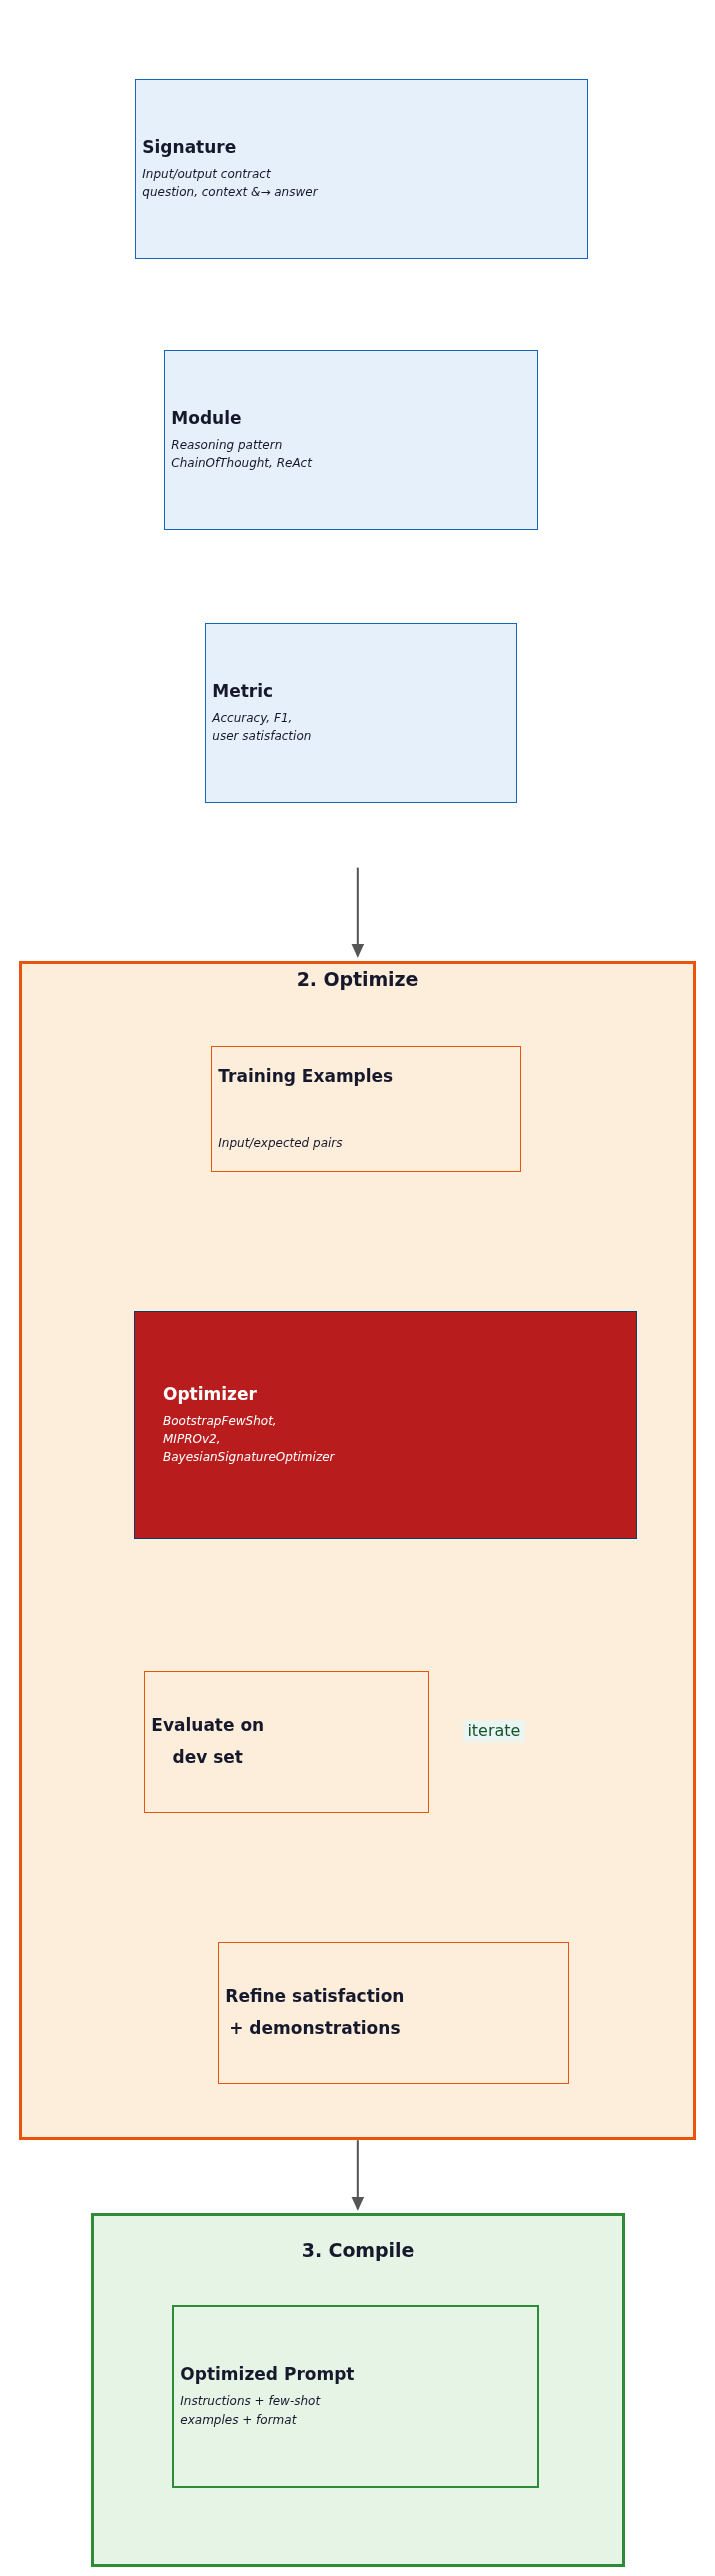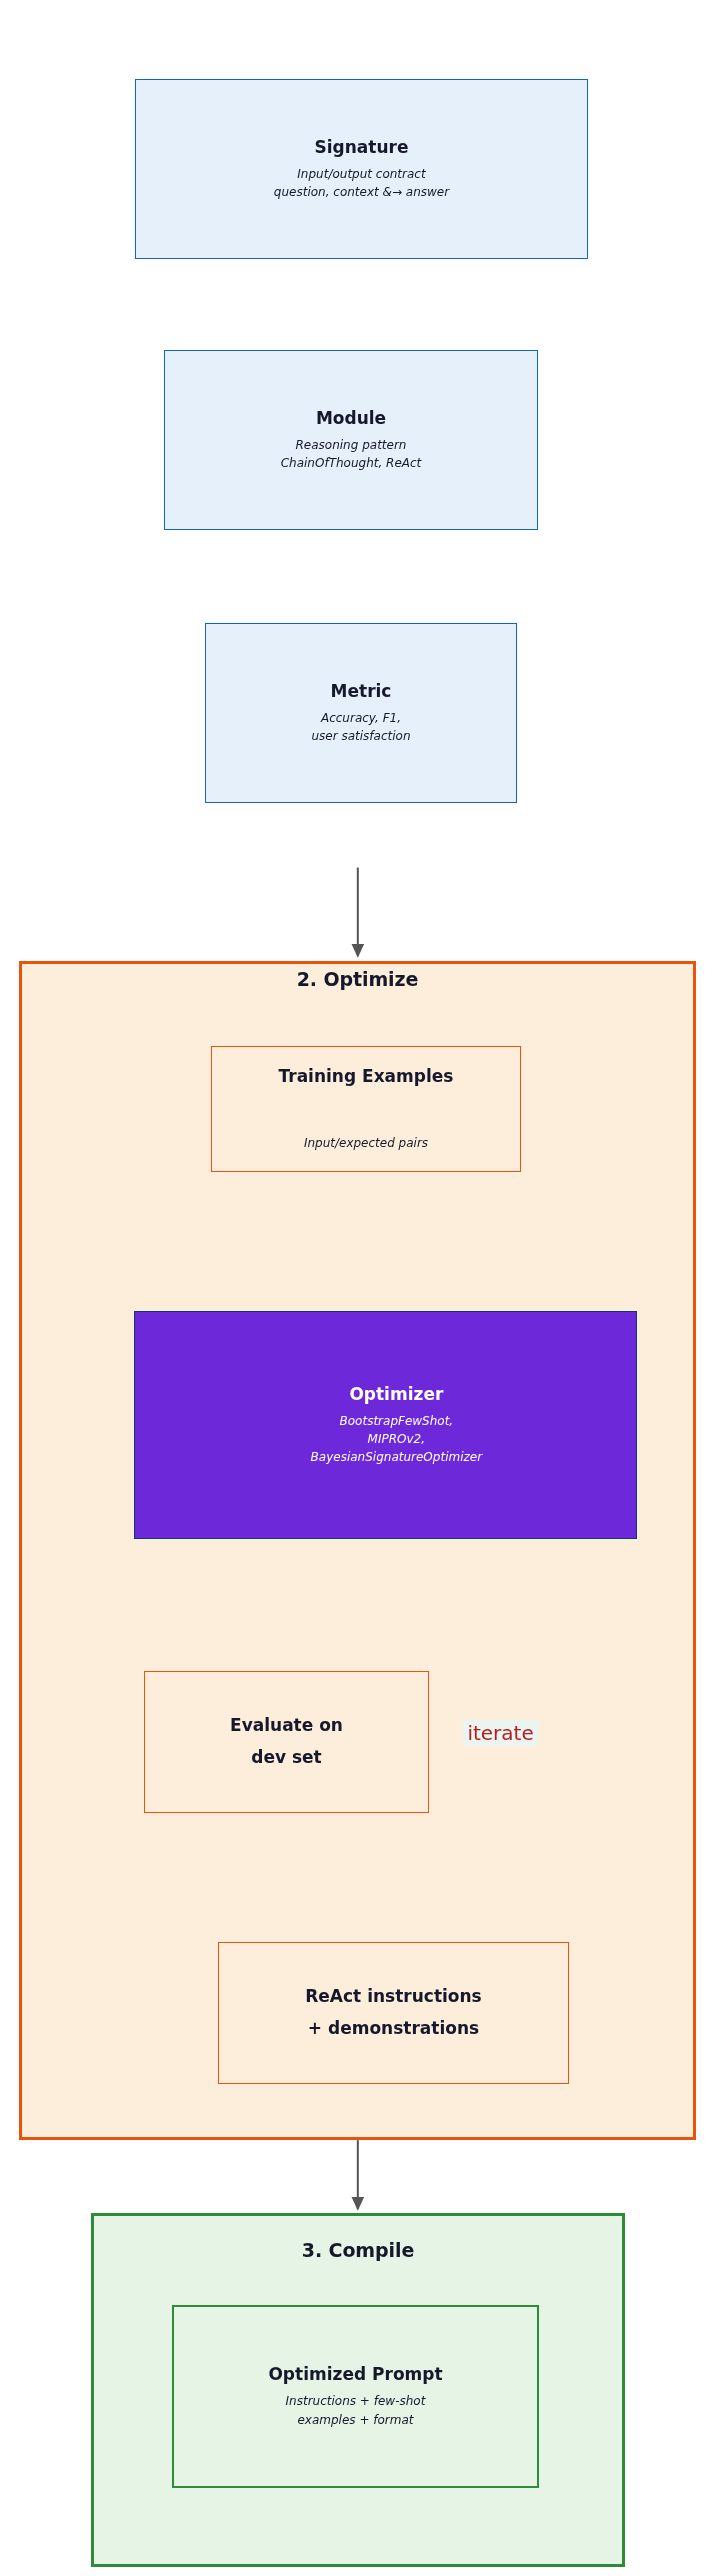--- a/index.html
+++ b/index.html
@@ -59,21 +59,21 @@
   .stage-define  .stage-title { top: 17.7px; }
   .stage-optimize .stage-title { top: 4px; }
   .stage-compile  .stage-title { top: 23px; }
 
   
   .node {
     position: absolute;
     box-sizing: border-box;
     display: flex;
     flex-direction: column;
-    align-items: center;
+    align-items: flex-start;
     justify-content: center;
     text-align: center;
     padding: 3.8px 6.3px;
   }
   .node .node-title {
     font-weight: bold;
     font-size: 17px;
     color: #16182c;
     line-height: 1.28;
     margin-bottom: 6.3px;
@@ -92,21 +92,21 @@
     background: #e6f0fb;
     border: 1.9px solid #1565c0;
   }
   
   .node-orange {
     background: #fdeedc;
     border: 1.9px solid #e8540b;
   }
   
   .node-dark {
-    background: #6d28d9;
+    background: #b91c1c;
     border: 1.9px solid #0d3a66;
     padding-left: 28px;
   }
   .node-dark .node-title { color: #ffffff; }
   .node-dark .node-sub   { color: #ffffff; }
   
   .node-green {
     background: #e6f4e6;
     border: 2.5px solid #2e8b38;
   }
@@ -120,22 +120,22 @@
   #node-optimizer  { left: 134px; top: 1311px; width: 503px; height: 228px; }
   #node-evaluate   { left: 144px; top: 1671px; width: 285px; height: 142px; }
   #node-refine     { left: 218px; top: 1942px; width: 351px; height: 142px; }
 
   #node-optimized-prompt { left: 172px; top: 2305px; width: 367px; height: 183px; }
 
   
   .edge-label {
     position: absolute;
     background: #eaf5f1;
-    color: #b91c1c;
-    font-size: 20px;
+    color: #14532d;
+    font-size: 16px;
     line-height: 1;
     padding: 3.2px 4.4px;
     white-space: nowrap;
   }
   #label-iterate { left: 463px; top: 1720px; }
 
   
   #arrow-layer {
     position: absolute;
     left: 0; top: 0;
@@ -206,21 +206,21 @@
 
   <div class="node node-orange title-only" id="node-evaluate">
     <div class="node-title">
       <span class="l1">Evaluate on</span>
       <span class="l2">dev set</span>
     </div>
   </div>
 
   <div class="node node-orange title-only" id="node-refine">
     <div class="node-title">
-      <span class="l1">ReAct instructions</span>
+      <span class="l1">Refine satisfaction</span>
       <span class="l2">+ demonstrations</span>
     </div>
   </div>
 
   <div class="edge-label" id="label-iterate">iterate</div>
 
   <div class="stage stage-compile">
     <div class="stage-title">3. Compile</div>
   </div>
 

